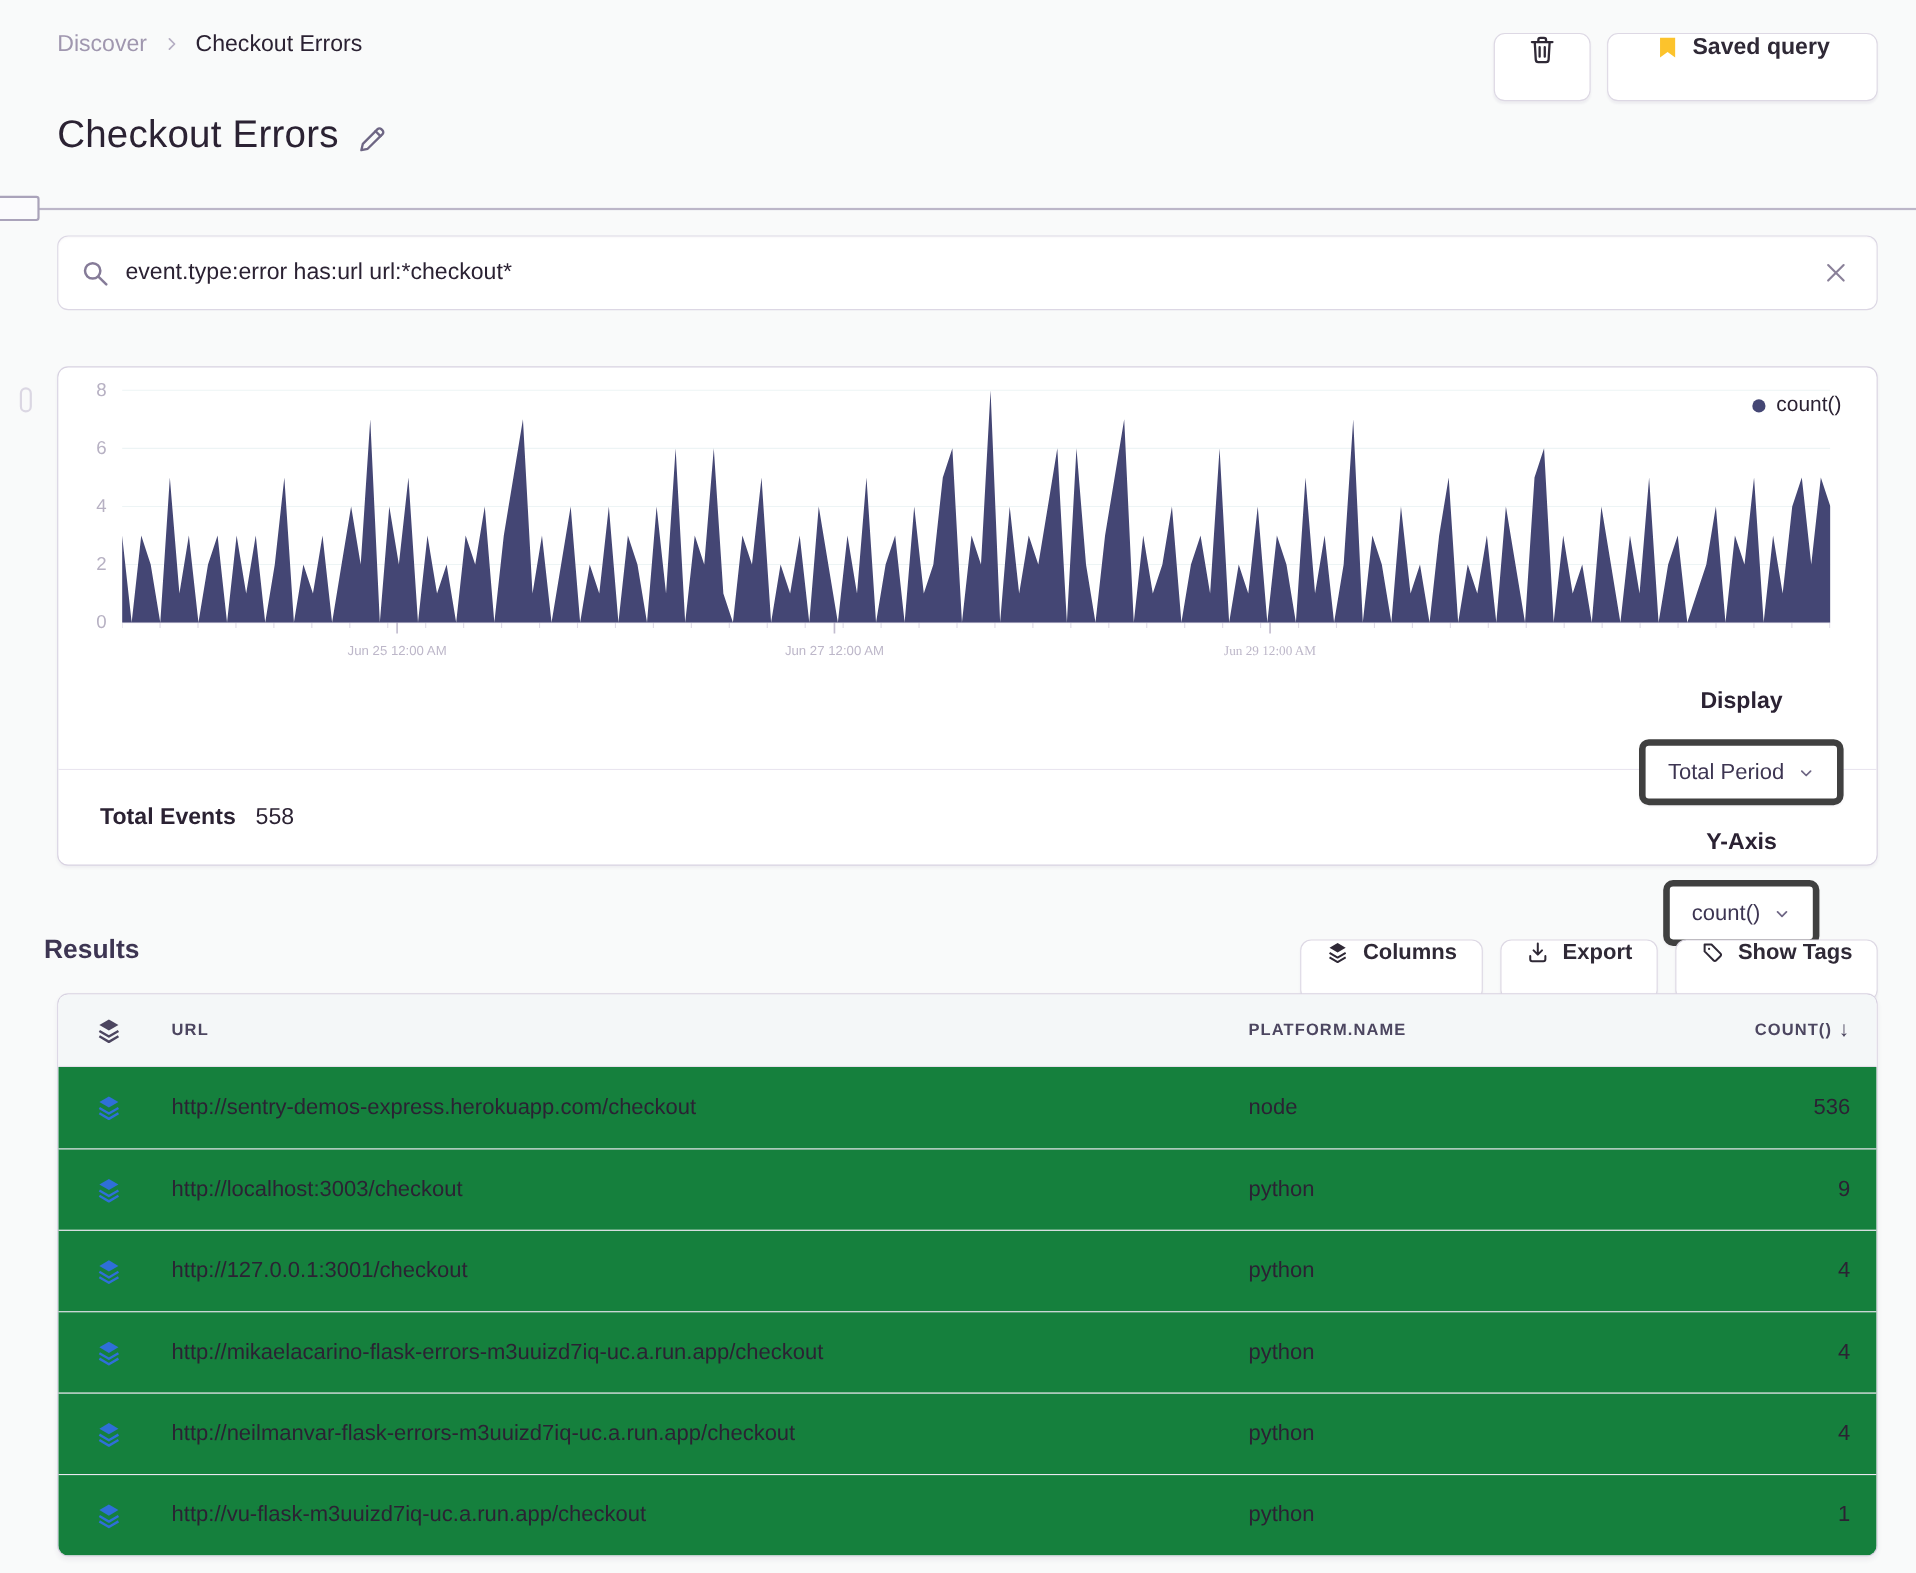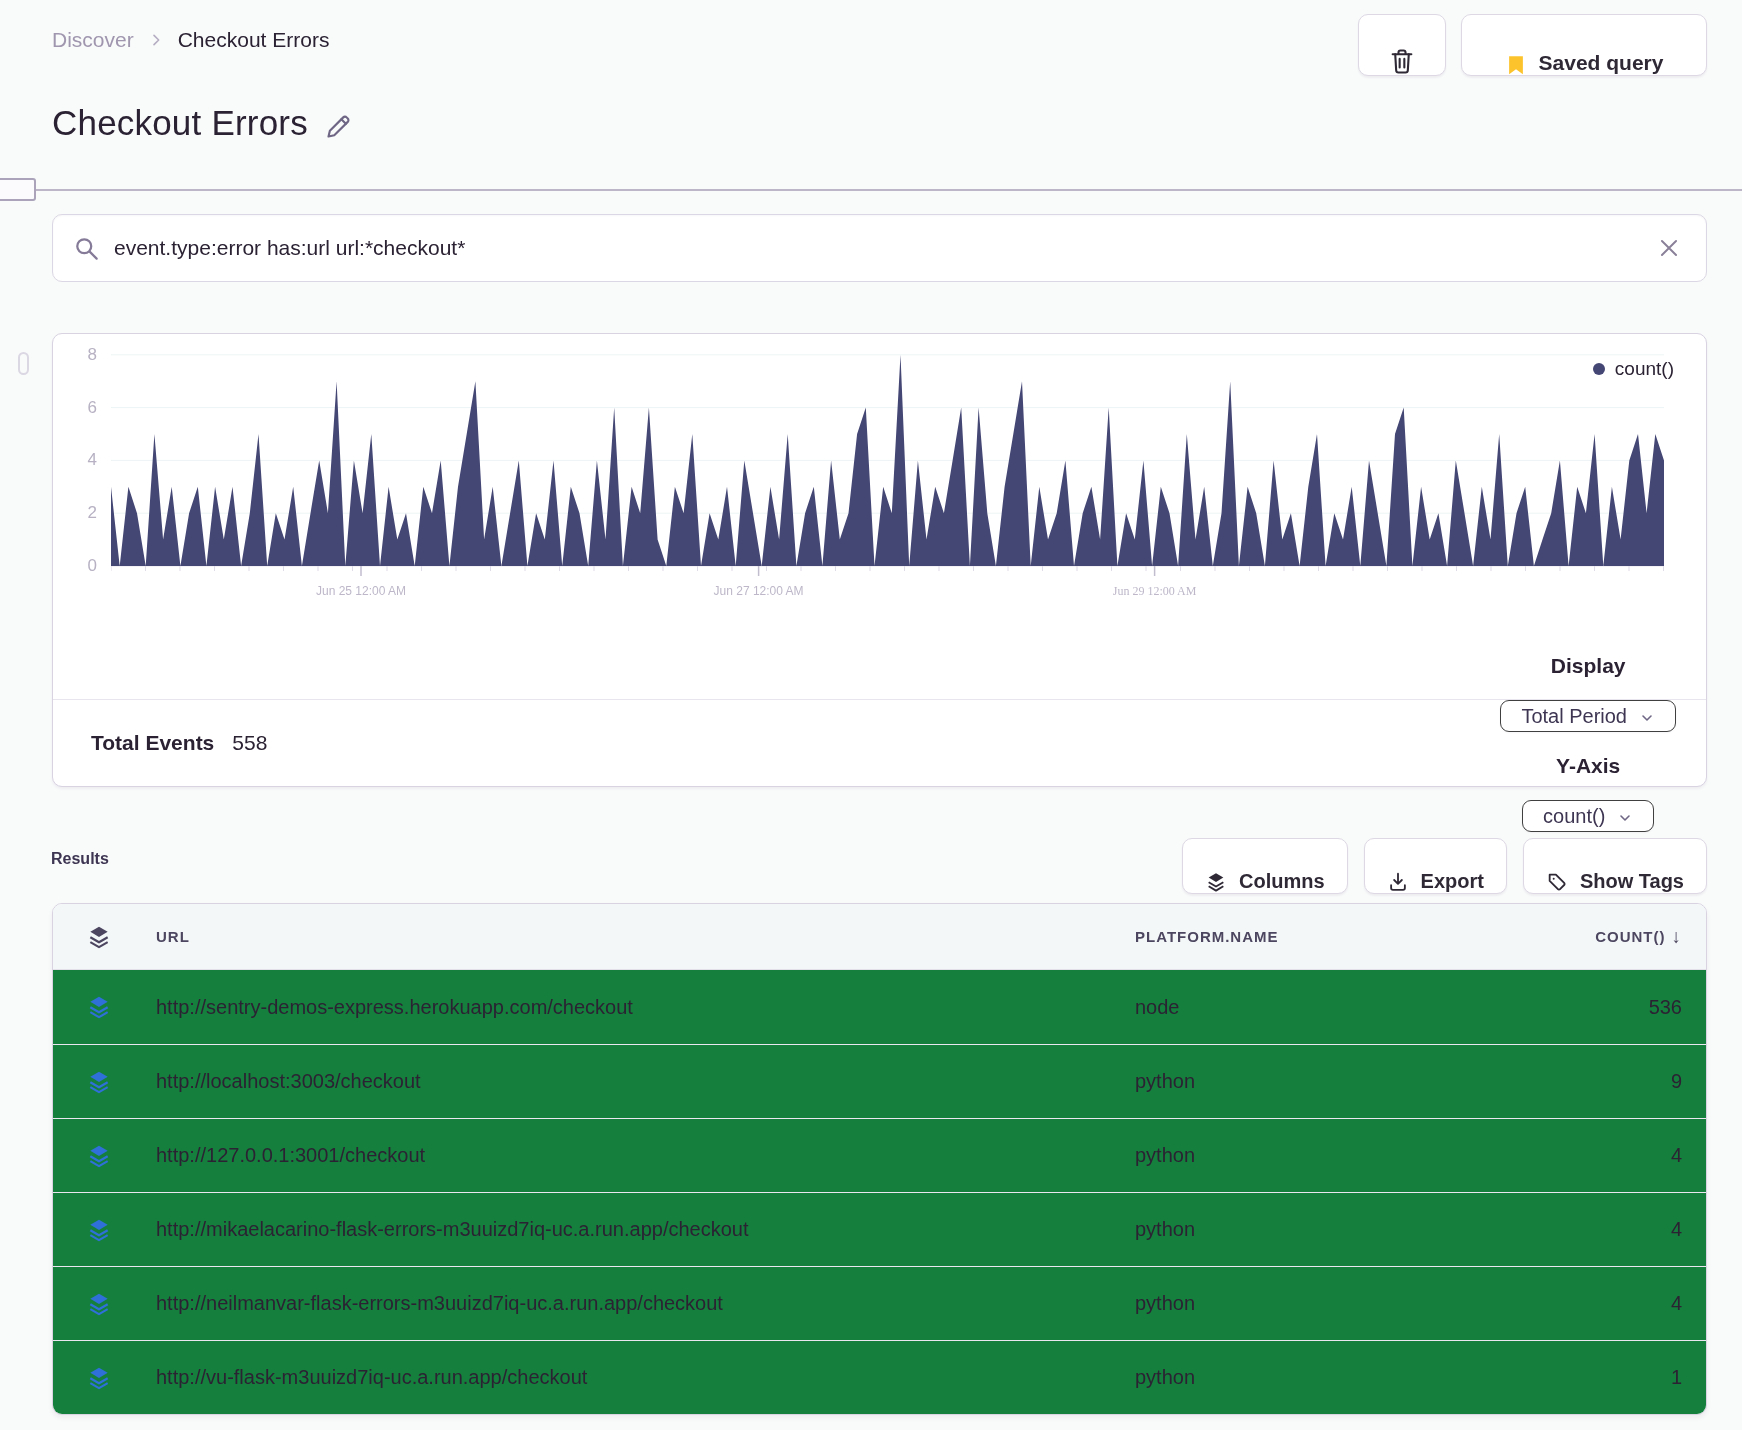--- a/index.html
+++ b/index.html
@@ -14,24 +14,24 @@
   
   .breadcrumb { position:absolute; left:52px; top:28px; display:flex; align-items:center; gap:14px; font-size:21px; }
   .crumb-root { color:#a097af; }
   .crumb-sep  { color:#b5aec3; display:flex; align-items:center; }
   .crumb-current { color:#2b2233; }
   .page-title-row { position:absolute; left:52px; top:103px; display:flex; align-items:center; gap:16px; }
   .page-title { font-size:35px; font-weight:500; color:#2b2233; letter-spacing:.2px; }
   .pencil { width:30px; height:30px; color:#6e6684; margin-top:6px; }
 
   .btn {
-    display:inline-flex; align-items:flex-end; justify-content:center; gap:12px;
+    display:inline-flex; align-items:flex-start; justify-content:center; gap:12px;
     background:#fff; border:1px solid #ddd8e4; border-radius:10px;
     box-shadow:0 2px 2px rgba(45,0,85,0.05);
-    font-size:21px; font-weight:700; color:#2f2936; cursor:pointer;
+    font-size:21px; font-weight:700; color:#2f2936; cursor:pointer;margin-top:16px;
   }
   #trash-btn { position:absolute; left:1358px; top:14px; width:88px; height:62px; }
   #saved-query-btn { position:absolute; left:1461px; top:14px; width:246px; height:62px; }
   .icon-22 { width:22px; height:22px; display:block; }
   .icon-26 { width:26px; height:26px; display:block; }
   .icon-28 { width:28px; height:28px; display:block; }
 
   .page-divider { position:absolute; left:0; top:189px; width:1742px; height:2px; background:#bcb6c8; }
   .divider-tab { position:absolute; left:-8px; top:178px; width:44px; height:23px; background:#fbfbfd; border:2px solid #aaa3ba; border-radius:3px; }
   .side-pill { position:absolute; left:18px; top:352px; width:11px; height:23px; border:2px solid #dbd7e3; border-radius:6px; background:transparent; }
@@ -61,28 +61,28 @@
   .chart-footer {
     position:absolute; left:0; right:0; bottom:0; height:87px;
     border-top:1px solid #e9e5ef;
     display:flex; align-items:center; padding:0 30px 0 38px;
   }
   .total-events-label { font-size:21px; font-weight:700; color:#2b2233; }
   .total-events-value { font-size:21px; color:#2b2233; margin-left:18px; }
   .footer-right { margin-left:auto; display:flex; align-items:center; gap:22px;flex-direction:column; }
   .footer-label { font-size:21px; font-weight:700; color:#2b2233; }
   .select-btn {
-    display:inline-flex; align-items:center; gap:12px; height:32px; padding:0 20px;
-    background:#fff; border:1px solid #404040; border-radius:9px;
+    display:inline-flex; align-items:center; gap:12px; height:60px; padding:0 20px;
+    background:#fff; border:6px solid #404040; border-radius:9px;
     font-size:20px; color:#3d3552; cursor:pointer; box-shadow:0 1px 2px rgba(45,0,85,0.04);
   }
   .chev { width:16px; height:16px; color:#6e6684; }
 
   
-  .results-heading { position:absolute; left:51px; top:850px; font-size:16px; font-weight:700; color:#3d3552; }
+  .results-heading { position:absolute; left:40px; top:850px; font-size:24px; font-weight:700; color:#3d3552; }
   .results-actions { position:absolute; right:35px; top:838px; display:flex; gap:16px; }
   .results-actions .btn { height:56px; padding:0 22px; font-size:20px; font-weight:700; }
 
   
   .table {
     position:absolute; left:52px; top:903px; width:1655px;
     background:#fff; border:1px solid #d8d2e1; border-radius:10px;
     box-shadow:0 3px 5px rgba(45,0,85,0.06);
     overflow:hidden;
   }

